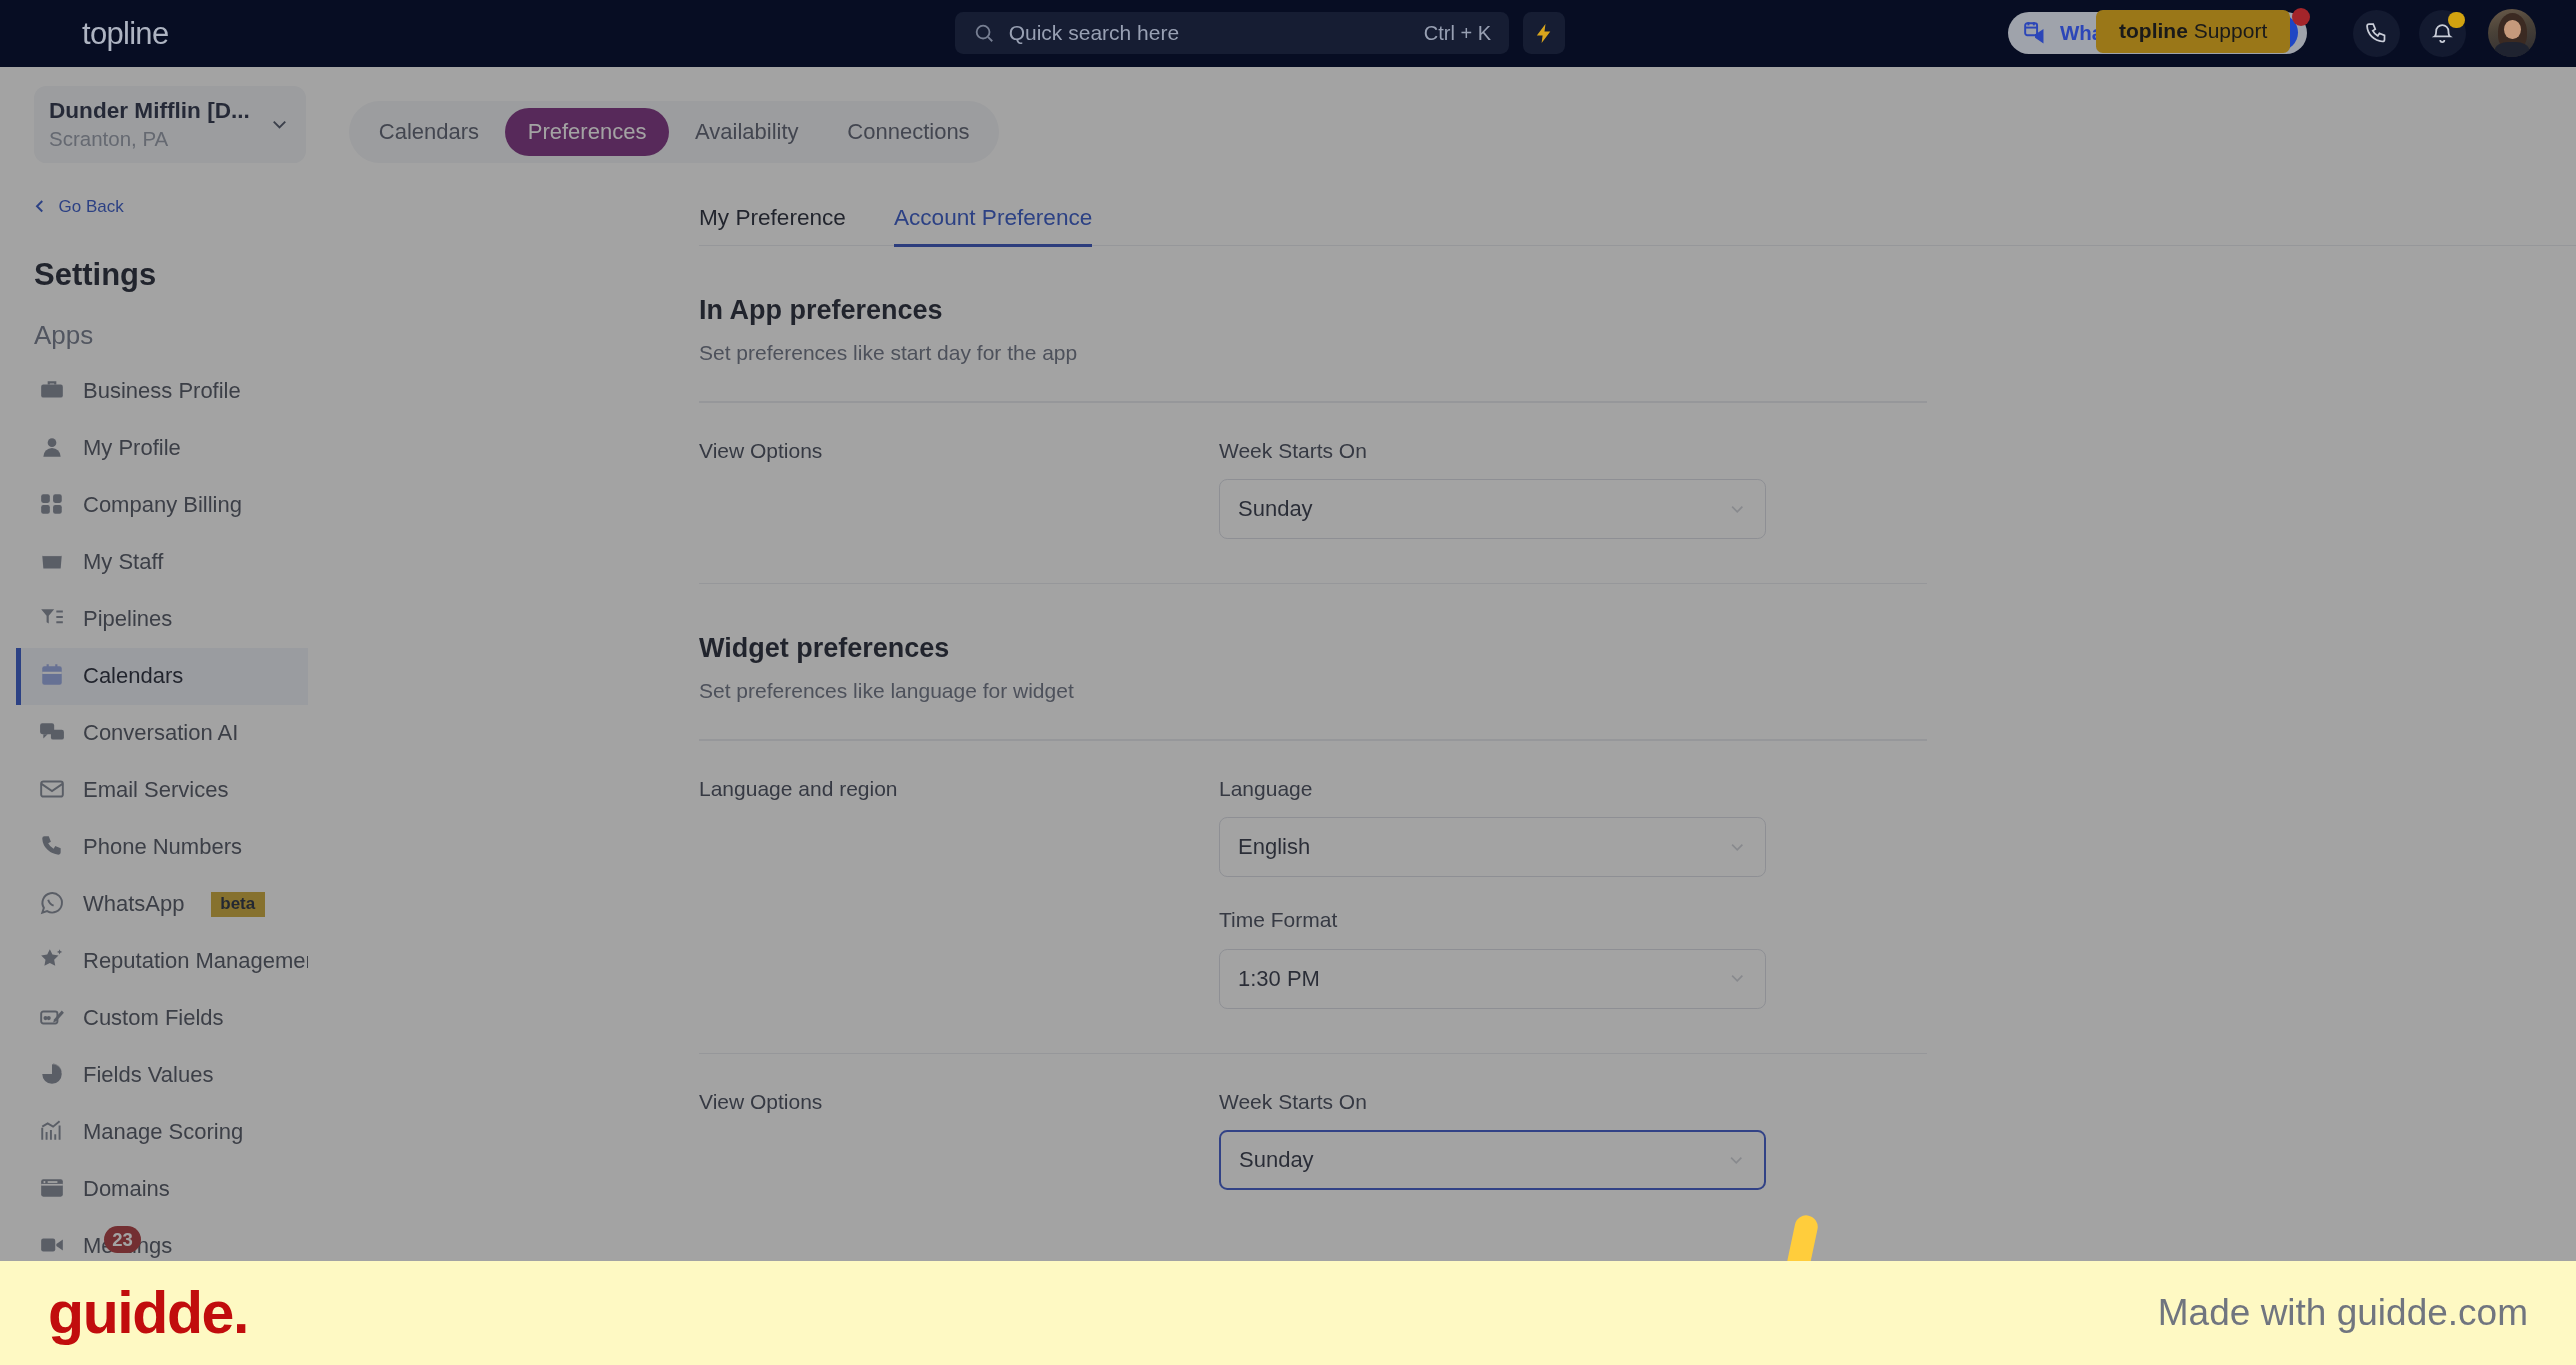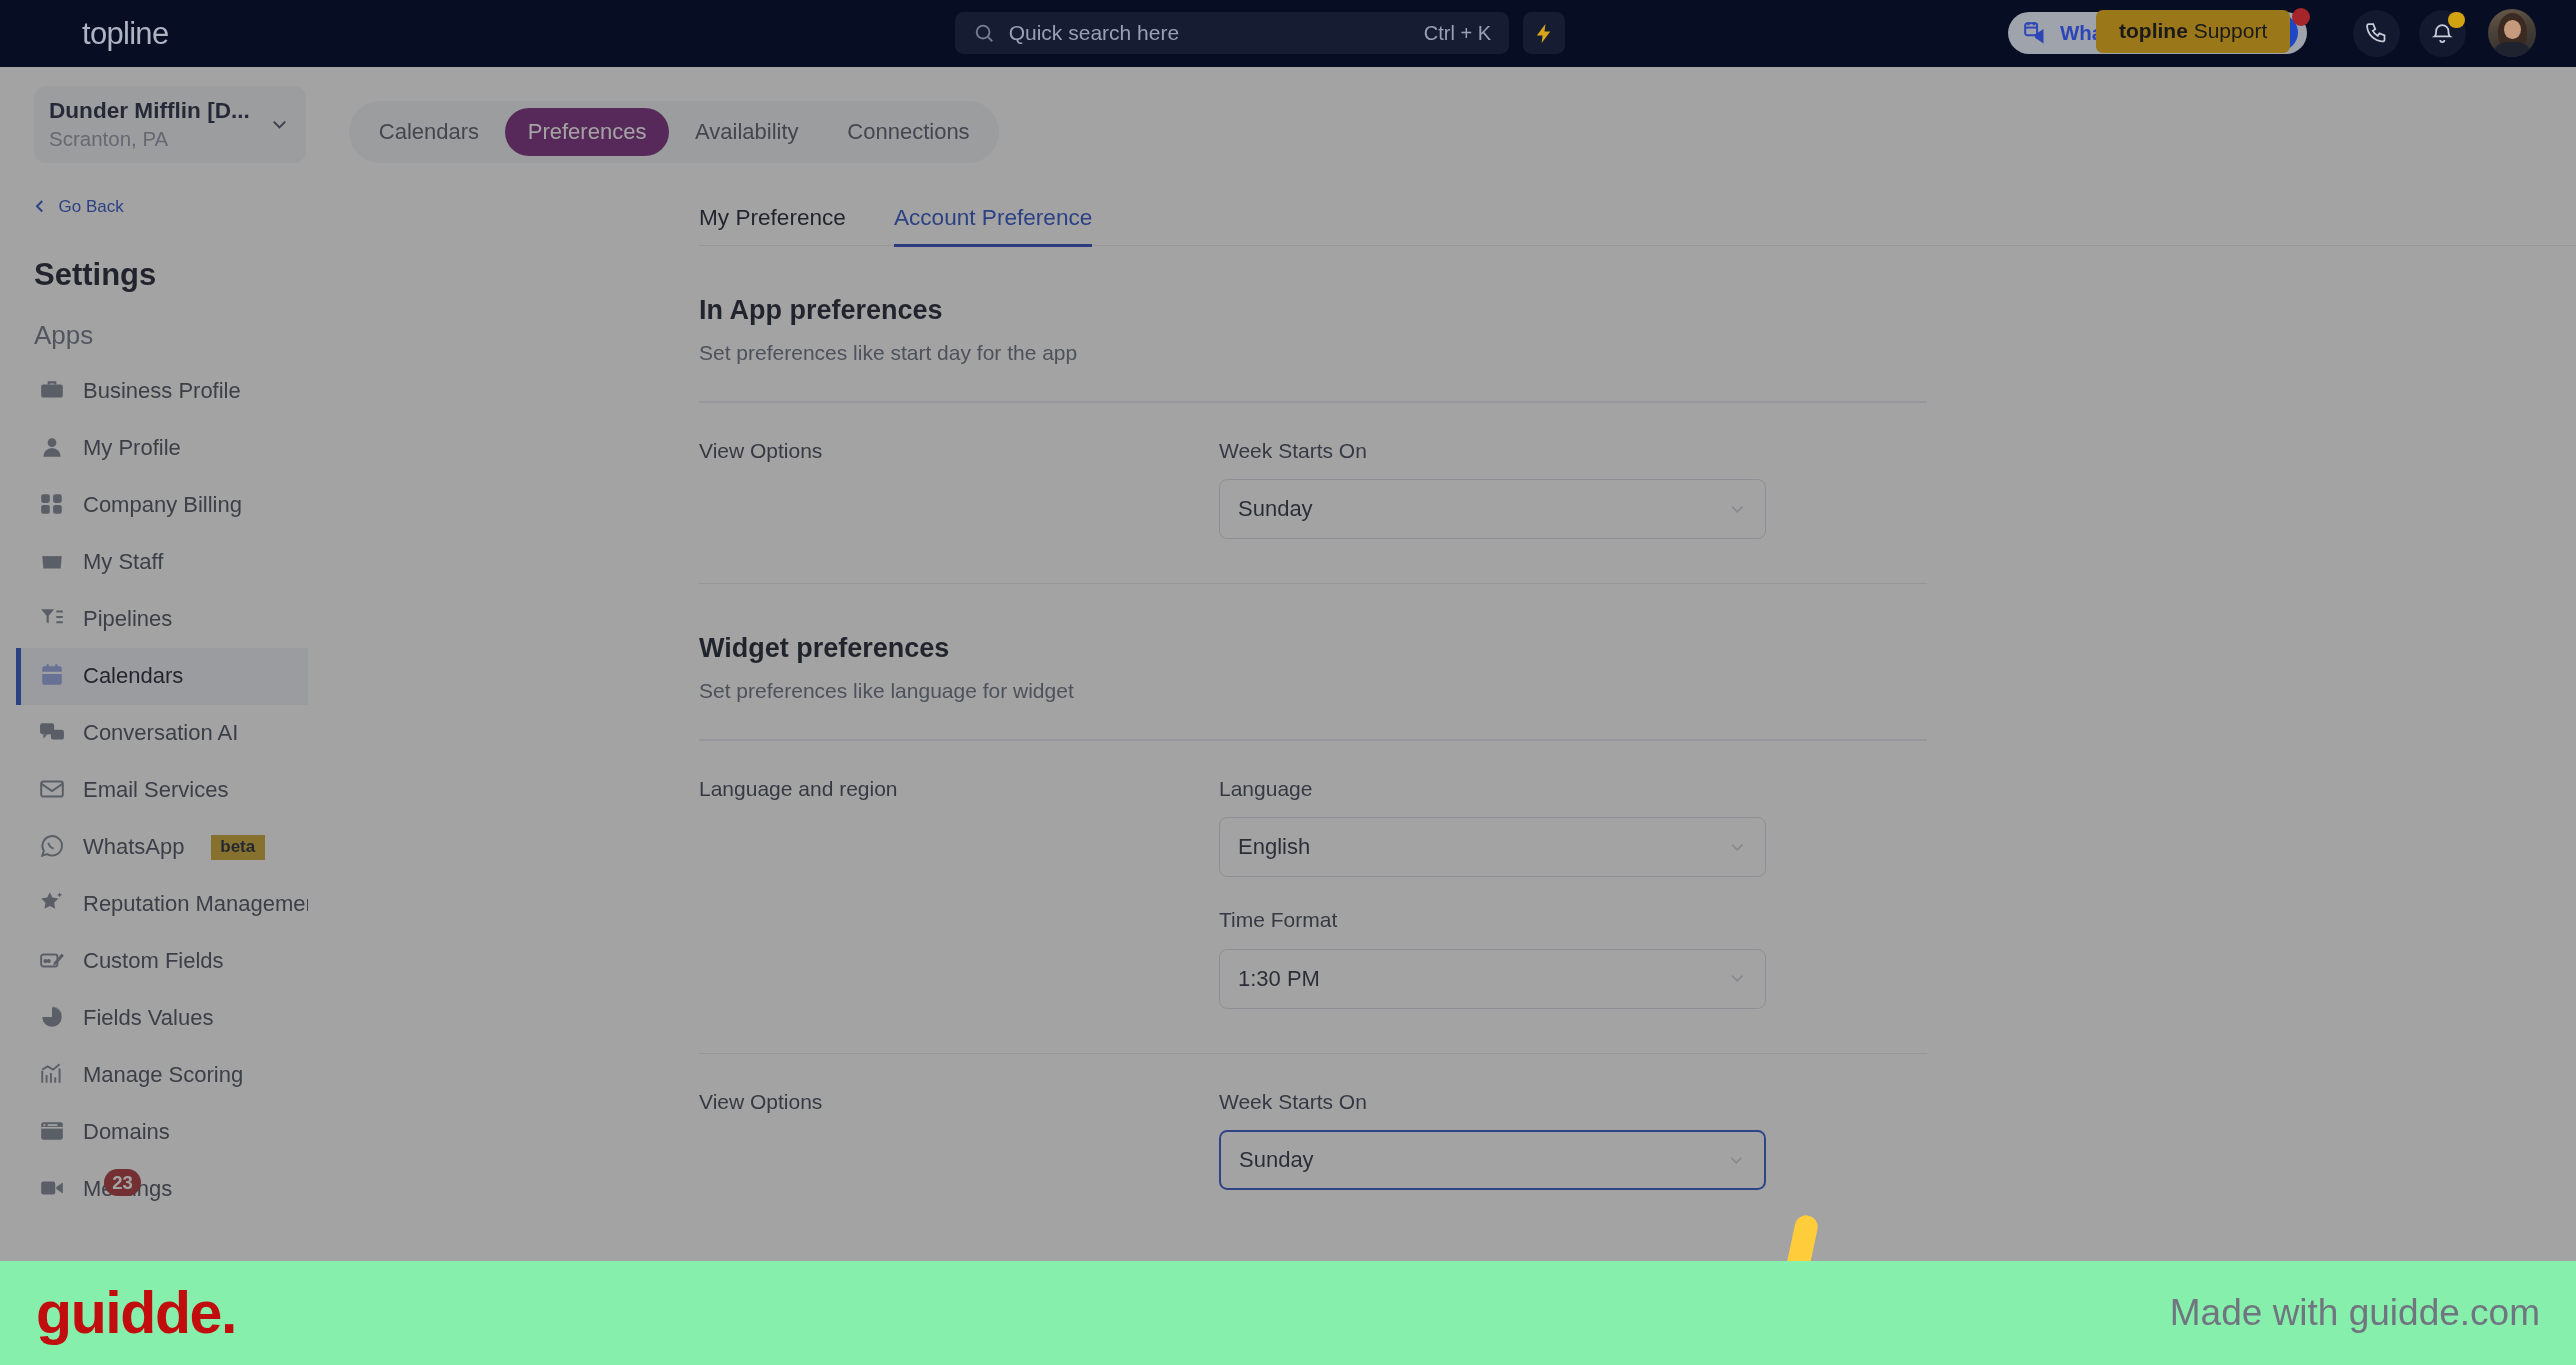--- a/index.html
+++ b/index.html
@@ -198,22 +198,22 @@
 
   .cursor-hand {
     position: absolute; left: 1791px; top: 1215px; z-index: 25;
     width: 23px; height: 59px; background: #ffcd3c;
     border-radius: 13.7px; transform: rotate(12deg);
   }
 
   
   .footer {
     position: absolute; left: 0; top: 1261px; width: 2576px; height: 104px;
-    background: #86efac; display: flex; align-items: center;
-    justify-content: space-between; padding: 0 36px; z-index: 40;
+    background: #fef9c3; display: flex; align-items: center;
+    justify-content: space-between; padding: 0 48px; z-index: 40;
   }
   .guidde-logo { color: #c10d0d; font-size: 59px; font-weight: 700; letter-spacing: -1.4px; }
   .made-with { color: #70757f; font-size: 37px; }
 </style>
 </head>
 <body>
 
 <div class="app">
 
   <div class="topbar">
@@ -346,20 +346,26 @@
               <rect x="11" y="10" width="12" height="9" rx="2"></rect>
             </svg></span>
           <span class="lbl">Conversation AI</span>
         </div>
         <div class="nav-item">
           <span><svg class="nav-ic" viewBox="0 0 24 24" fill="none" stroke="#767d8d" stroke-width="1.8">
               <rect x="2" y="5" width="20" height="14" rx="2"></rect>
               <path d="M2 7 l10 7 l10 -7"></path>
             </svg></span>
           <span class="lbl">Email Services</span>
+        </div>
+        <div class="nav-item">
+          <span><svg class="nav-ic" viewBox="0 0 24 24" fill="#767d8d">
+              <path d="M5 3 h4 l2 5 -2.5 1.5 a11 11 0 0 0 5 5 L15 12 l5 2 v4 a2 2 0 0 1 -2 2 A16 16 0 0 1 3 5 a2 2 0 0 1 2 -2 z"></path>
+            </svg></span>
+          <span class="lbl">Phone Numbers</span>
         </div>
         <div class="nav-item">
           <span><svg class="nav-ic" viewBox="0 0 24 24" fill="none" stroke="#767d8d" stroke-width="1.8">
               <path d="M3 21 l1.5 -4.5 A9 9 0 1 1 7.5 19.5 z"></path>
               <path d="M8.5 9 q1 4 5 5.5"></path>
             </svg></span>
           <span class="lbl">WhatsApp</span>
           <span class="beta-badge">beta</span>
         </div>
         <div class="nav-item">

